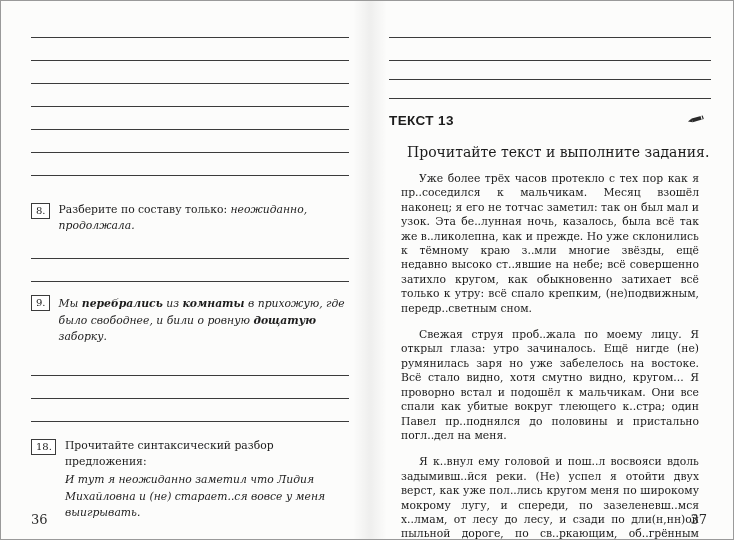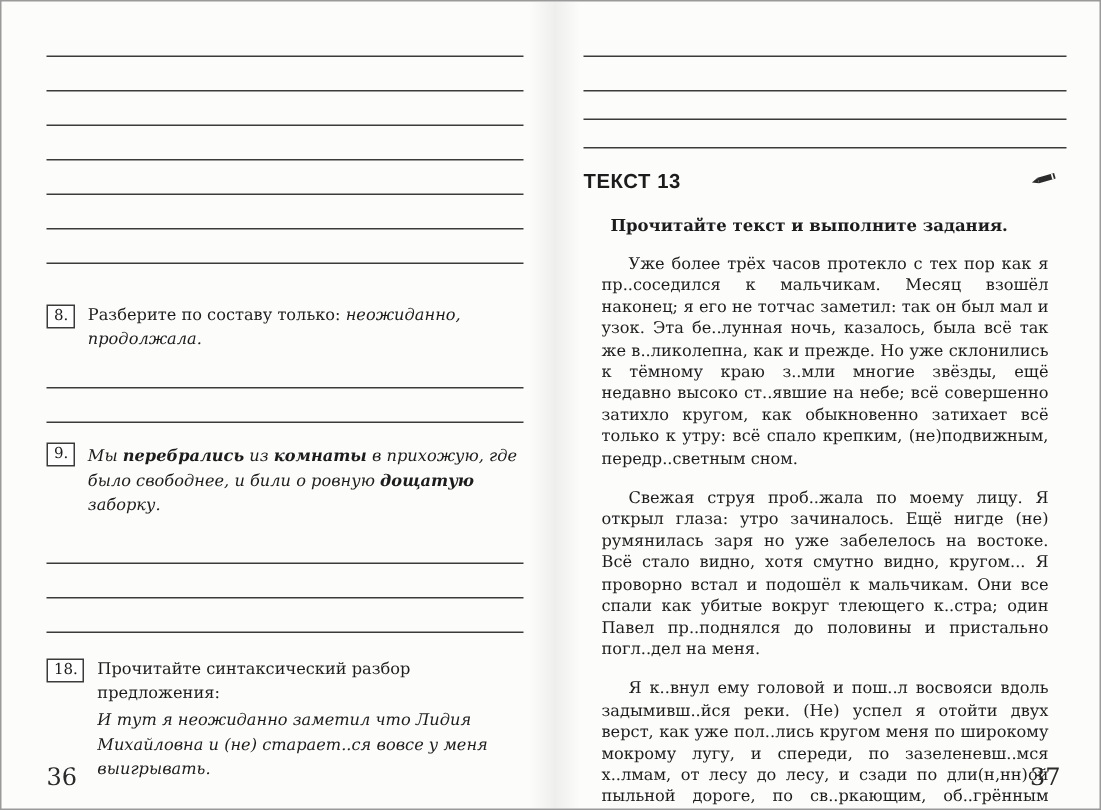--- a/index.html
+++ b/index.html
@@ -35,26 +35,26 @@
   .extext { font-size:10.8px; line-height:1.5; }
   .quote  { font-style:italic; margin-top:2px; }
 
   .heading-row { display:flex; justify-content:space-between; align-items:center; margin-top:12px; }
   .heading {
     font-family:"Liberation Sans", sans-serif; font-weight:700;
     font-size:13.5px; letter-spacing:0.4px;
   }
   .pencil { display:inline-block; margin-right:4px; }
 
-  .instruction { margin:14px 0 0 0; font-size:11px; text-indent:18px;font-weight:bold; }
+  .instruction { margin:14px 0 0 0; font-size:14px; text-indent:18px; }
 
   .bodytext { margin-top:12px; font-size:10.8px; line-height:14.4px; text-align:justify; }
   .bodytext p { margin:12px; text-indent:18px; }
 
-  .pagenum { position:absolute; bottom:12px; font-size:16px; color:#2a2a2a;text-align:right; }
+  .pagenum { position:absolute; bottom:12px; font-size:13px; color:#2a2a2a;text-align:right; }
   .pn-left  { left:30px; }
   .pn-right { right:26px; }
 </style>
 </head>
 <body>
 
 <div class="spread">
 
   <div class="page page-left">
 

